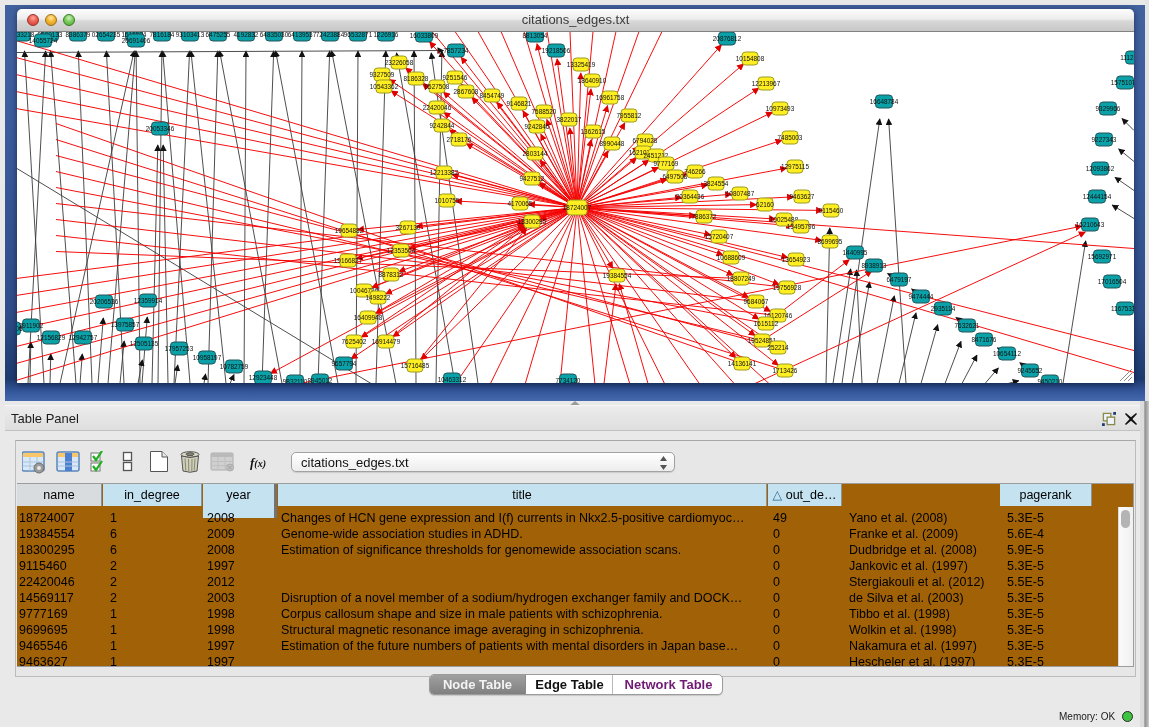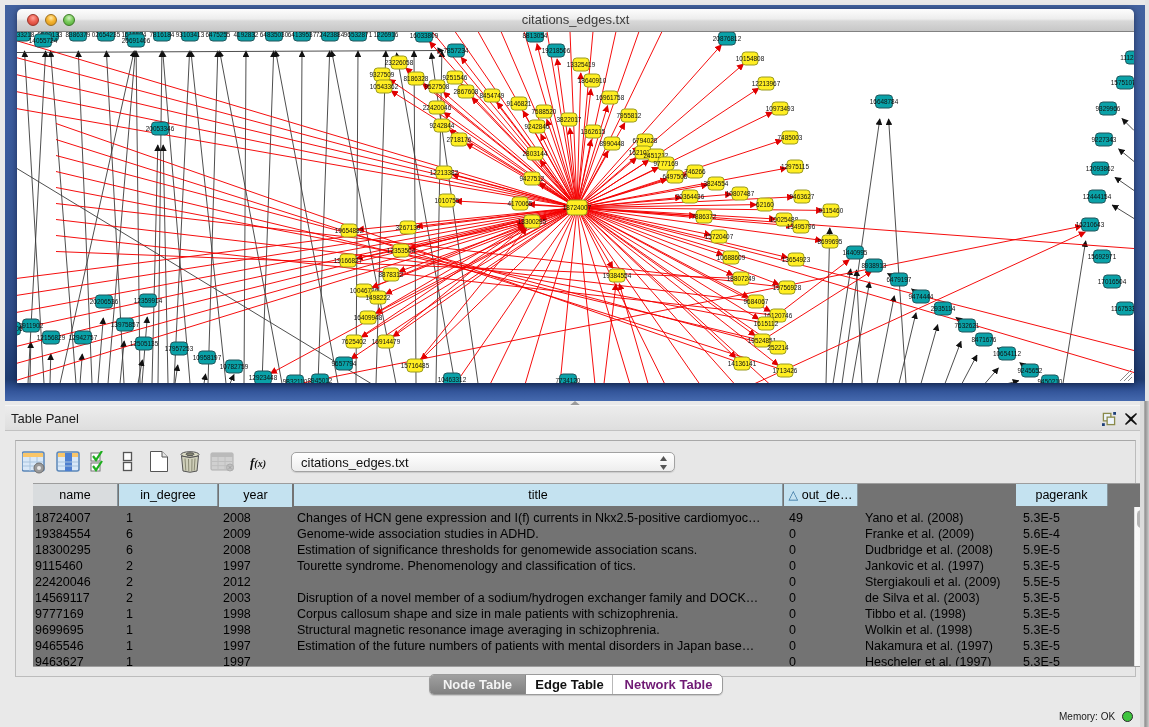--- a/index.html
+++ b/index.html
@@ -591,25 +591,25 @@
   </svg>
 
   <div class="abs" style="left:275px;top:11px;width:384px;height:20px;border:1px solid #a2a2a2;border-radius:5px;background:linear-gradient(180deg,#ffffff,#ededed);box-shadow:0 1px 1px rgba(0,0,0,.12)">
     <div class="abs" style="left:9px;top:0;line-height:19px;font-size:13px;color:#111">citations_edges.txt</div>
     <svg class="abs" style="right:6px;top:3px" width="9" height="14" viewBox="0 0 9 14">
       <path d="M4.5,0 L8,5 L1,5 z" fill="#555"></path>
         <path d="M4.5,14 L8,9 L1,9 z" fill="#555"></path>
     </svg>
   </div>
 
-  <div class="abs" style="left:17px;top:42px;width:1117px;height:184px;background:#737373;border:1px solid #9d9d9d;border-left:none;overflow:hidden;font-size:12.5px;color:#000">
+  <div class="abs" style="left:1px;top:42px;width:1117px;height:184px;background:#a16207;border:1px solid #9d9d9d;border-left:none;overflow:hidden;font-size:12.5px;color:#000">
     <div class="abs" style="left:0;top:0;width:1117px;height:22px;font-size:12.5px">
         <div style="position:absolute;left:0px;top:0;width:85px;height:22px;background:#d9dcde;border-right:1px solid #87959c;line-height:22px;text-align:center">name</div>
         <div style="position:absolute;left:86px;top:0;width:99px;height:22px;background:#c4e2f0;border-right:1px solid #87959c;line-height:22px;text-align:center">in_degree</div>
-        <div style="position:absolute;left:186px;top:0;width:74px;height:23px;background:#c4e2f0;border-right:1px solid #737373;line-height:22px;text-align:center">year</div>
+        <div style="position:absolute;left:186px;top:0;width:74px;height:34px;background:#c4e2f0;border-right:3px solid #737373;line-height:22px;text-align:center">year</div>
         <div style="position:absolute;left:261px;top:0;width:489px;height:22px;background:#c4e2f0;border-right:1px solid #87959c;line-height:22px;text-align:center">title</div>
         <div style="position:absolute;left:751px;top:0;width:74px;height:22px;background:#c4e2f0;border-right:1px solid #87959c;line-height:22px;text-align:center"><span style="color:#2a6a9a">△</span> out_de…</div>
         <div style="position:absolute;left:983px;top:0;width:92px;height:22px;background:#c4e2f0;border-right:1px solid #87959c;line-height:22px;text-align:center">pagerank</div>
       </div>
     <div class="abs" style="left:0;top:26px;width:1117px;height:158px">
         <div style="position:absolute;left:0;top:0px;width:1076px;height:16px;line-height:16px">
           <div style="position:absolute;left:2px;top:0;white-space:nowrap">18724007</div>
           <div style="position:absolute;left:93px;top:0;white-space:nowrap">1</div>
           <div style="position:absolute;left:190px;top:0;white-space:nowrap">2008</div>
           <div style="position:absolute;left:264px;top:0;white-space:nowrap">Changes of HCN gene expression and I(f) currents in Nkx2.5-positive cardiomyoc…</div>
@@ -632,31 +632,30 @@
           <div style="position:absolute;left:190px;top:0;white-space:nowrap">2008</div>
           <div style="position:absolute;left:264px;top:0;white-space:nowrap">Estimation of significance thresholds for genomewide association scans.</div>
           <div style="position:absolute;left:756px;top:0;white-space:nowrap">0</div>
           <div style="position:absolute;left:832px;top:0;white-space:nowrap">Dudbridge et al. (2008)</div>
           <div style="position:absolute;left:990px;top:0;white-space:nowrap">5.9E-5</div>
         </div>
         <div style="position:absolute;left:0;top:48px;width:1076px;height:16px;line-height:16px">
           <div style="position:absolute;left:2px;top:0;white-space:nowrap">9115460</div>
           <div style="position:absolute;left:93px;top:0;white-space:nowrap">2</div>
           <div style="position:absolute;left:190px;top:0;white-space:nowrap">1997</div>
-          <div style="position:absolute;left:264px;top:0;white-space:nowrap">Tourette syndrome. Phenomenology and classification of tics.</div>
           <div style="position:absolute;left:756px;top:0;white-space:nowrap">0</div>
           <div style="position:absolute;left:832px;top:0;white-space:nowrap">Jankovic et al. (1997)</div>
           <div style="position:absolute;left:990px;top:0;white-space:nowrap">5.3E-5</div>
         </div>
         <div style="position:absolute;left:0;top:64px;width:1076px;height:16px;line-height:16px">
           <div style="position:absolute;left:2px;top:0;white-space:nowrap">22420046</div>
           <div style="position:absolute;left:93px;top:0;white-space:nowrap">2</div>
           <div style="position:absolute;left:190px;top:0;white-space:nowrap">2012</div>
           <div style="position:absolute;left:756px;top:0;white-space:nowrap">0</div>
-          <div style="position:absolute;left:832px;top:0;white-space:nowrap">Stergiakouli et al. (2009)</div>
+          <div style="position:absolute;left:832px;top:0;white-space:nowrap">Stergiakouli et al. (2012)</div>
           <div style="position:absolute;left:990px;top:0;white-space:nowrap">5.5E-5</div>
         </div>
         <div style="position:absolute;left:0;top:80px;width:1076px;height:16px;line-height:16px">
           <div style="position:absolute;left:2px;top:0;white-space:nowrap">14569117</div>
           <div style="position:absolute;left:93px;top:0;white-space:nowrap">2</div>
           <div style="position:absolute;left:190px;top:0;white-space:nowrap">2003</div>
           <div style="position:absolute;left:264px;top:0;white-space:nowrap">Disruption of a novel member of a sodium/hydrogen exchanger family and DOCK…</div>
           <div style="position:absolute;left:756px;top:0;white-space:nowrap">0</div>
           <div style="position:absolute;left:832px;top:0;white-space:nowrap">de Silva et al. (2003)</div>
           <div style="position:absolute;left:990px;top:0;white-space:nowrap">5.3E-5</div>

